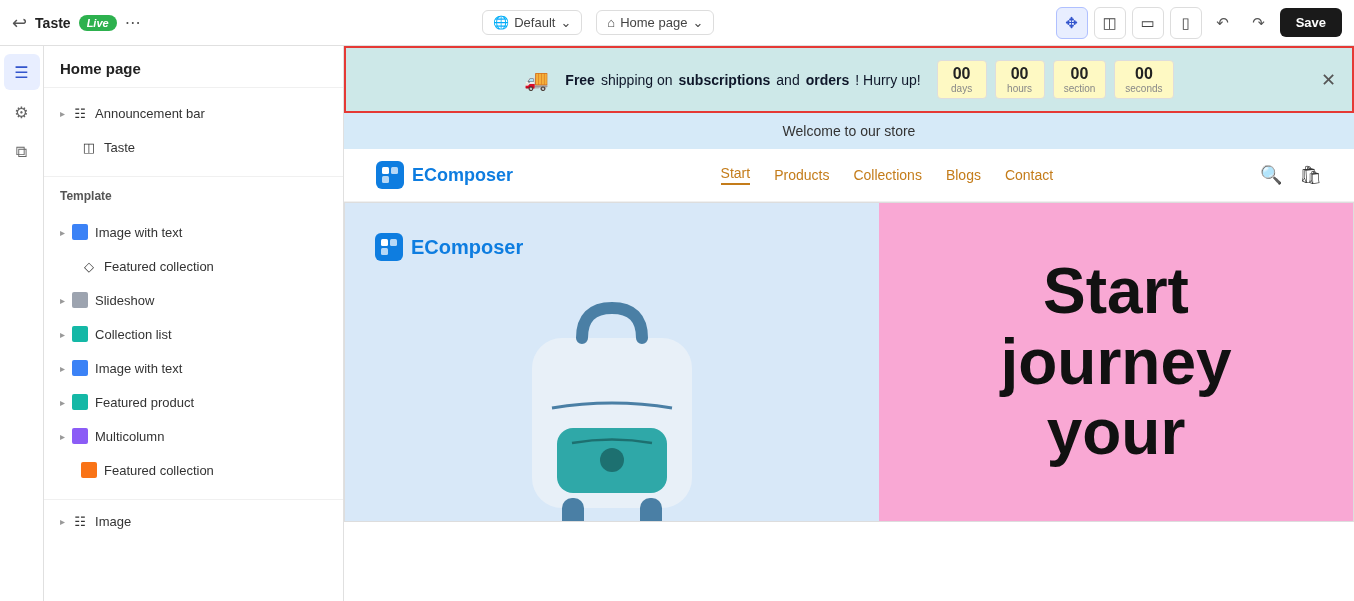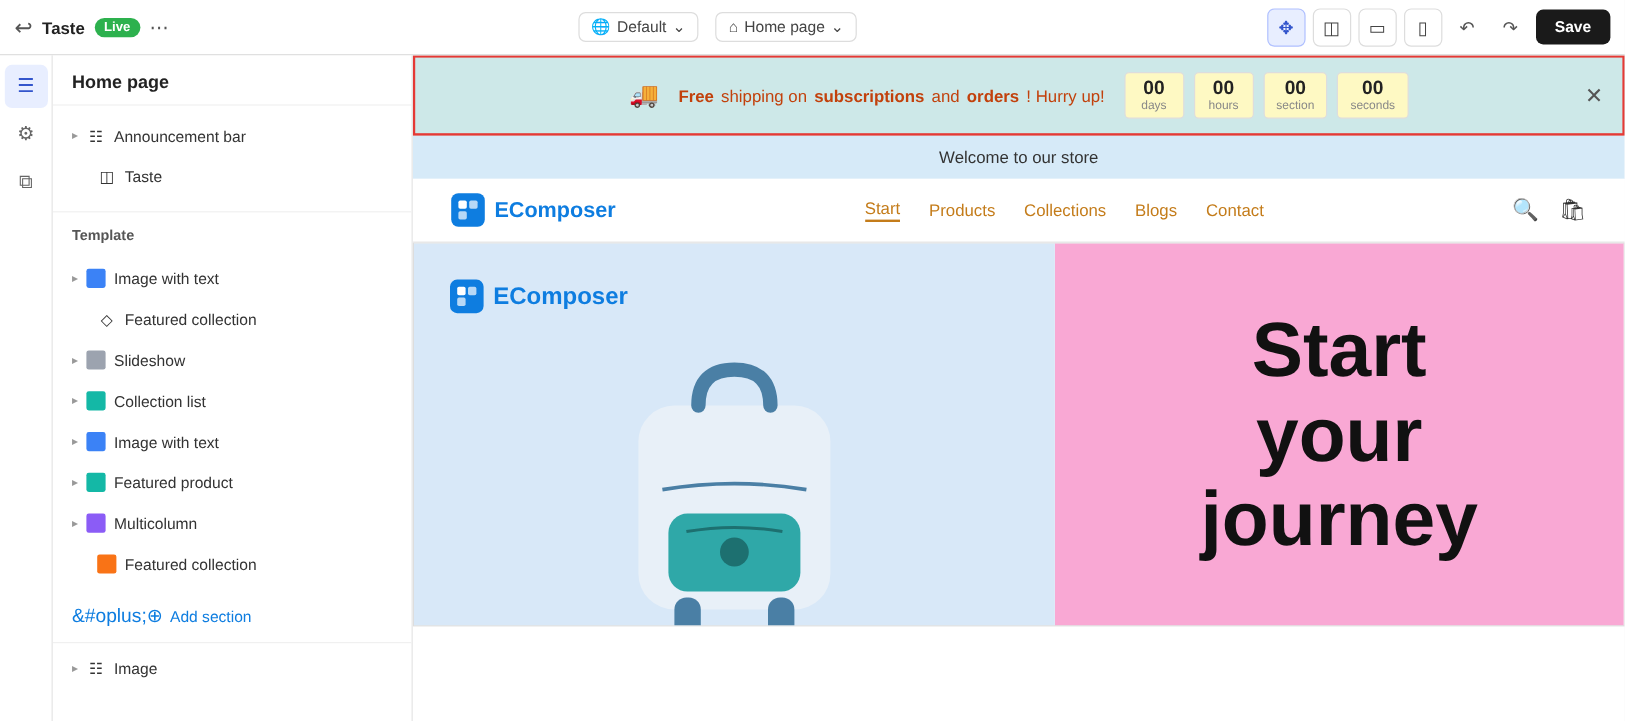--- a/index.html
+++ b/index.html
@@ -9,21 +9,21 @@
     .topbar {
       display: flex; align-items: center; justify-content: space-between;
       height: 46px; background: #fff; border-bottom: 1px solid #e0e0e0;
       padding: 0 12px; z-index: 100; position: relative;
     }
     .topbar-left { display: flex; align-items: center; gap: 8px; }
     .topbar-center { display: flex; align-items: center; gap: 14px; }
     .topbar-right { display: flex; align-items: center; gap: 6px; }
     .back-icon { font-size: 18px; color: #555; cursor: pointer; }
     .app-name { font-weight: 600; font-size: 14px; color: #222; }
-    .live-badge { background: #2db14e; color: #fff; font-size: 11px; font-weight: 600; border-radius: 10px; padding: 2px 8px; }
+    .live-badge { background: #2db14e; color: #fff; font-size: 11px; font-weight: 600; border-radius: 10px; padding: 2px 8px; font-style: italic; }
     .more-icon { color: #555; cursor: pointer; font-size: 16px; }
     .domain-btn { display: flex; align-items: center; gap: 5px; border: 1px solid #ddd; border-radius: 6px; padding: 4px 10px; cursor: pointer; color: #444; font-size: 13px; background: #fff; }
     .page-btn { display: flex; align-items: center; gap: 5px; border: 1px solid #ddd; border-radius: 6px; padding: 4px 10px; cursor: pointer; color: #444; font-size: 13px; background: #fff; }
     .icon-btn { width: 32px; height: 32px; display: flex; align-items: center; justify-content: center; border: 1px solid #ddd; border-radius: 6px; cursor: pointer; background: #fff; color: #444; font-size: 15px; }
     .icon-btn.active { background: #e8eeff; border-color: #b0c0ff; color: #3355cc; }
     .save-btn { background: #1a1a1a; color: #fff; border: none; border-radius: 6px; padding: 7px 16px; font-size: 13px; font-weight: 600; cursor: pointer; }
     .undo-btn, .redo-btn { width: 30px; height: 30px; display: flex; align-items: center; justify-content: center; cursor: pointer; color: #555; font-size: 15px; border: none; background: transparent; }
 
     
     .main-layout { display: flex; height: calc(100vh - 46px); }
@@ -51,21 +51,21 @@
     .sidebar-divider { height: 1px; background: #f0f0f0; margin: 4px 0; }
 
     
     .preview-area { flex: 1; overflow-y: auto; background: #fff; position: relative; }
 
     
     .announcement-bar {
       background: #cde8e8; display: flex; align-items: center; justify-content: center;
       padding: 12px 20px; border: 2px solid #e53935; position: relative; gap: 16px;
     }
-    .announcement-text { font-size: 14px; color: #c2410c; display: flex; align-items: center; gap: 6px; }
+    .announcement-text { font-size: 14px; color: #0f172a; display: flex; align-items: center; gap: 6px; }
     .announcement-text strong { font-weight: 700; }
     .countdown { display: flex; gap: 8px; }
     .countdown-item { background: #fef9c3; border: 1px solid #ddd; border-radius: 4px; padding: 4px 10px; text-align: center; min-width: 50px; }
     .countdown-num { font-size: 16px; font-weight: 600; color: #222; display: block; }
     .countdown-label { font-size: 10px; color: #888; display: block; }
     .close-btn { position: absolute; right: 16px; top: 50%; transform: translateY(-50%); cursor: pointer; color: #555; font-size: 18px; }
 
     
     .store-banner { background: #d6eaf8; text-align: center; padding: 10px; font-size: 14px; color: #333; }
 
@@ -220,24 +220,20 @@
       <div class="sidebar-item">
         <span style="width:14px"></span>
         <span class="item-icon">
             <div class="item-icon-colored icon-orange"></div>
           </span>
         <span>Featured collection</span>
       </div>
 
     </div>
 
-    <div class="add-section">
-      <span style="font-size:16px; color:#0e7de0;">&amp;#oplus;⊕</span>
-      <span>Add section</span>
-    </div>
 
     <div class="sidebar-divider"></div>
 
     <div class="sidebar-item">
       <span class="chevron">▸</span>
       <span class="item-icon">☷</span>
       <span>Image</span>
     </div>
 
   </div>
@@ -332,21 +328,21 @@
             <rect x="60" y="220" width="22" height="40" rx="10" fill="#4a7fa5"></rect>
             <rect x="138" y="220" width="22" height="40" rx="10" fill="#4a7fa5"></rect>
 
             <circle cx="110" cy="182" r="12" fill="#1d7070"></circle>
           </svg>
         </div>
       </div>
       <div class="hero-right">
         <div class="hero-text">
           <div>Start</div>
+          <div>journey</div>
           <div>your</div>
-          <div>journey</div>
         </div>
       </div>
     </div>
 
   </div>
 
 </div>
 
 </body></html>

